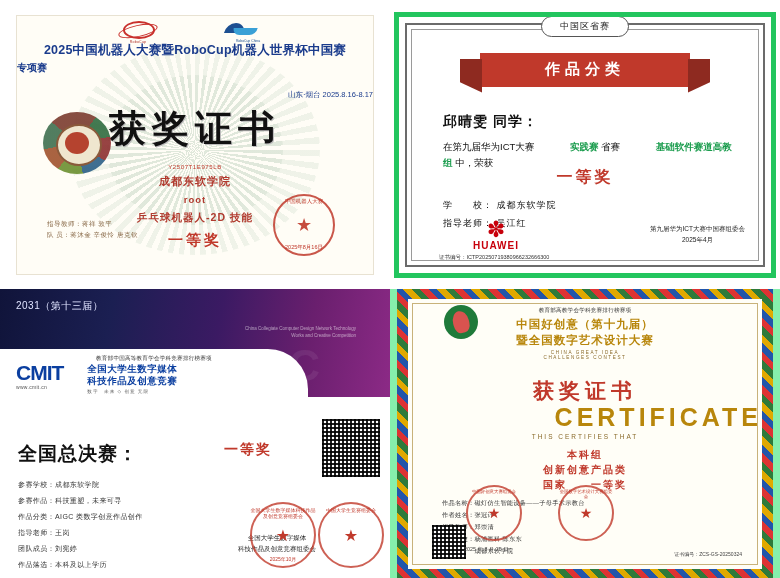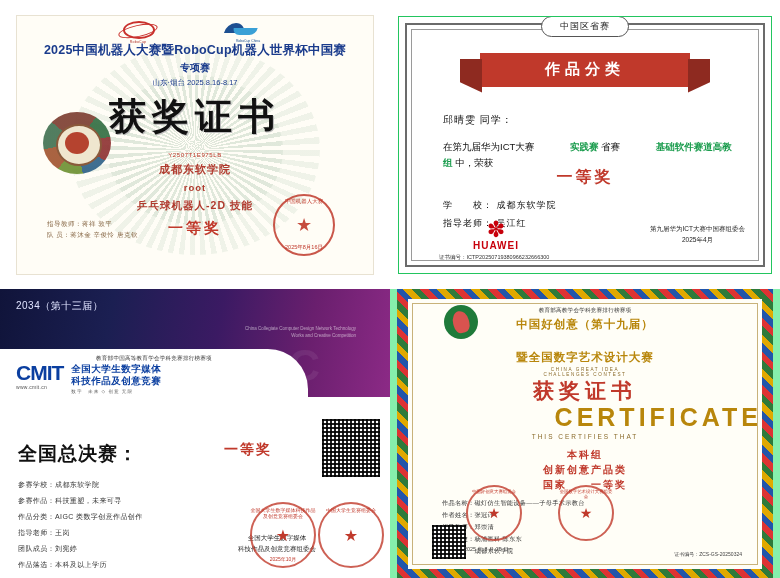--- a/index.html
+++ b/index.html
@@ -19,22 +19,22 @@
   .c1-logos{position:absolute;top:2px;left:0;width:100%;height:26px;display:flex;justify-content:center;gap:60px;align-items:center;}
   .c1-logo-a{width:46px;height:22px;position:relative;}
   .c1-logo-a .ring{position:absolute;left:8px;top:1px;width:28px;height:14px;border:2px solid #c9302c;border-radius:50%;}
   .c1-logo-a .ring2{position:absolute;left:3px;top:5px;width:38px;height:10px;border:1.5px solid #c9302c;border-radius:50%;transform:rotate(-12deg);}
   .c1-logo-a .txt{position:absolute;left:0;bottom:-2px;width:100%;text-align:center;font-size:3.6px;color:#b03028;letter-spacing:.2px;}
   .c1-logo-b{width:54px;height:22px;position:relative;}
   .c1-logo-b .sw{position:absolute;left:4px;top:3px;width:20px;height:10px;background:#1d4f91;border-radius:10px 10px 0 0;transform:skewX(-12deg);}
   .c1-logo-b .sw2{position:absolute;left:12px;top:8px;width:24px;height:7px;background:#3aa0d6;border-radius:0 0 12px 12px;transform:skewX(-12deg);}
   .c1-logo-b .txt{position:absolute;left:0;bottom:-1px;width:100%;text-align:center;font-size:3.4px;color:#1d4f91;}
   .c1-t1{position:relative;text-align:center;font-size:12.5px;font-weight:bold;color:#1a3b8c;margin-top:26px;letter-spacing:.2px;}
-  .c1-t2{position:relative;text-align:center;font-size:10px;font-weight:bold;color:#1a3b8c;margin-top:2px;}
-  .c1-t3{position:relative;text-align:center;font-size:7.5px;color:#1a3b8c;margin-top:3px;}
+  .c1-t2{position:relative;text-align:left;font-size:10px;font-weight:bold;color:#1a3b8c;margin-top:2px;}
+  .c1-t3{position:relative;text-align:right;font-size:7.5px;color:#1a3b8c;margin-top:15px;}
   .c1-big{position:relative;text-align:center;font-size:37px;font-weight:bold;color:#111;letter-spacing:6px;margin-top:4px;
         text-shadow:1px 1px 0 #bbb;}
   .c1-seal-l{position:absolute;left:26px;top:96px;width:68px;height:62px;}
   .c1-seal-l .o{position:absolute;left:0;top:0;width:68px;height:62px;border-radius:50%;
         background:conic-gradient(#7a3b2e 0 10%, #2f6b3f 10% 22%, #8c2f2f 22% 34%, #2b5f86 34% 47%, #6b8f2f 47% 60%, #a0522d 60% 72%, #3f6f4f 72% 86%, #7a3b2e 86% 100%);
         opacity:.9;}
   .c1-seal-l .i{position:absolute;left:13px;top:12px;width:42px;height:38px;border-radius:50%;background:#efe6cf;border:2px solid #8a5a3b;}
   .c1-seal-l .i2{position:absolute;left:22px;top:20px;width:24px;height:22px;border-radius:50%;background:#b5432f;}
   .c1-code{position:relative;text-align:center;font-size:6px;color:#c0392b;margin-top:10px;letter-spacing:.6px;}
   .c1-line{position:relative;text-align:center;font-size:11px;font-weight:bold;color:#b03a2e;margin-top:4px;letter-spacing:1px;}
@@ -43,52 +43,52 @@
   .c1-prize{position:relative;text-align:center;font-size:15px;font-weight:bold;color:#c0392b;margin-top:6px;letter-spacing:3px;}
   .c1-foot{position:absolute;left:30px;bottom:34px;font-size:6.5px;color:#8a6b4a;line-height:11px;letter-spacing:.5px;}
   .c1-stamp{position:absolute;right:38px;bottom:18px;width:62px;height:62px;}
   .c1-stamp .ring{position:absolute;inset:0;border:2px solid #c0392b;border-radius:50%;opacity:.85;}
   .c1-stamp .star{position:absolute;left:50%;top:50%;transform:translate(-50%,-50%);font-size:18px;color:#c0392b;opacity:.9;}
   .c1-stamp .arc{position:absolute;left:0;top:4px;width:100%;text-align:center;font-size:5.5px;color:#c0392b;}
   .c1-stamp .arcb{position:absolute;left:0;bottom:5px;width:100%;text-align:center;font-size:5.5px;color:#c0392b;}
 
   
   .c2{background:#ffffff;display:flex;align-items:center;justify-content:center;}
-  .c2-inner{position:relative;width:372px;height:256px;background:#fff;border:1px solid #22c55e;overflow:hidden;}
+  .c2-inner{position:relative;width:372px;height:256px;background:#fff;border:5px solid #22c55e;overflow:hidden;}
   .c2-frame{position:absolute;inset:6px;border:2px solid #6b6b6b;}
   .c2-frame:before{content:"";position:absolute;inset:4px;border:1px solid #9a9a9a;}
   .c2-tag{position:absolute;left:50%;top:-1px;transform:translateX(-50%);background:#fff;border:1.5px solid #555;border-radius:12px;
         padding:3px 18px;font-size:9px;color:#222;letter-spacing:1px;}
   .c2-banner{position:absolute;left:50%;top:36px;transform:translateX(-50%);width:210px;height:34px;background:#c0392b;
         display:flex;align-items:center;justify-content:center;color:#fff;font-size:15px;font-weight:bold;letter-spacing:5px;}
   .c2-banner:before,.c2-banner:after{content:"";position:absolute;top:6px;width:22px;height:34px;background:#8e2a20;z-index:-1;}
   .c2-banner:before{left:-20px;clip-path:polygon(0 0,100% 0,100% 100%,0 70%);}
   .c2-banner:after{right:-20px;clip-path:polygon(0 0,100% 0,100% 70%,0 100%);}
-  .c2-name{position:absolute;left:44px;top:96px;font-size:10px;color:#111;letter-spacing:1px;}
+  .c2-name{position:absolute;left:44px;top:96px;font-size:14px;color:#111;letter-spacing:1px;font-weight:bold;}
   .c2-body{position:absolute;left:44px;top:122px;width:290px;font-size:9.5px;color:#111;line-height:16px;}
   .c2-body .grn{color:#1a9c4d;font-weight:bold;padding-left:33px;}
   .c2-prize{position:absolute;left:0;top:150px;width:100%;text-align:center;font-size:16px;font-weight:bold;color:#c0392b;letter-spacing:3px;}
   .c2-school{position:absolute;left:44px;top:182px;font-size:9px;color:#111;letter-spacing:1px;}
   .c2-teacher{position:absolute;left:44px;top:200px;font-size:9px;color:#111;letter-spacing:1px;}
   .c2-hw{position:absolute;left:54px;bottom:22px;width:86px;text-align:center;}
   .c2-hw .flower{font-size:22px;color:#c7000b;line-height:20px;}
   .c2-hw .wd{font-size:10px;font-weight:bold;color:#c7000b;letter-spacing:1px;}
   .c2-right{position:absolute;right:26px;bottom:28px;text-align:center;font-size:6.5px;color:#222;line-height:11px;}
   .c2-code{position:absolute;left:40px;bottom:12px;font-size:5.5px;color:#333;}
 
   
   .c3{background:#ffffff;}
   .c3-top{position:absolute;left:0;top:0;width:100%;height:108px;
         background:linear-gradient(100deg,#10143a 0%,#1b1f52 28%,#3b1a63 55%,#6a1f6e 78%,#8c2a86 100%);overflow:hidden;}
   .c3-top .yr{position:absolute;left:16px;top:10px;font-size:10px;color:#dfe3ff;letter-spacing:.5px;}
   .c3-top .big{position:absolute;right:30px;top:2px;font-size:34px;font-weight:bold;color:rgba(255,255,255,.22);letter-spacing:2px;}
   .c3-top .en{position:absolute;right:34px;top:36px;font-size:4.5px;color:rgba(255,255,255,.55);text-align:right;line-height:7px;}
   .c3-top .ghost{position:absolute;right:66px;top:52px;font-size:44px;font-weight:bold;color:rgba(255,255,255,.07);letter-spacing:4px;}
   .c3-card{position:absolute;left:0;top:60px;width:308px;height:229px;background:#ffffff;border-radius:0 40px 0 0;}
-  .c3-logo{position:absolute;left:16px;top:14px;display:flex;align-items:flex-start;gap:8px;}
+  .c3-logo{position:absolute;left:16px;top:14px;display:flex;align-items:flex-start;gap:24px;}
   .c3-logo .cm{font-size:21px;font-weight:bold;color:#0b3fa0;letter-spacing:-1px;line-height:20px;}
   .c3-logo .sub{font-size:5px;color:#555;letter-spacing:.3px;margin-top:1px;}
   .c3-logo .rt{font-size:9.5px;font-weight:bold;color:#0b3fa0;line-height:12px;letter-spacing:.5px;}
   .c3-logo .rt2{font-size:9.5px;font-weight:bold;color:#0b3fa0;line-height:12px;letter-spacing:.5px;}
   .c3-logo .rt3{font-size:4.6px;color:#666;letter-spacing:1px;margin-top:2px;}
   .c3-ministry{position:absolute;left:96px;top:6px;font-size:5.6px;color:#333;letter-spacing:.2px;}
   .c3-title{position:absolute;left:18px;top:92px;font-size:19px;font-weight:bold;color:#111;letter-spacing:1px;}
   .c3-prize{position:absolute;left:224px;top:92px;font-size:14px;font-weight:bold;color:#c0392b;letter-spacing:2px;}
   .c3-rows{position:absolute;left:18px;top:128px;font-size:7px;color:#333;line-height:16px;letter-spacing:.4px;}
   .c3-qr{position:absolute;right:8px;top:128px;width:58px;height:58px;
@@ -109,21 +109,21 @@
   .c4-inner{position:relative;width:354px;height:270px;background:#fffef7;
         border:11px solid transparent;
         background-image:
           linear-gradient(#fffef7,#fffef7),
           repeating-linear-gradient(45deg,#2f7a3a 0 6px,#d33 6px 12px,#2255aa 12px 18px,#e0a800 18px 24px);
         background-origin:border-box;background-clip:content-box,border-box;overflow:hidden;}
   .c4-in2{position:absolute;inset:4px;border:1px solid #c8b27a;}
   .c4-head{position:absolute;left:0;top:8px;width:100%;text-align:center;}
   .c4-mini{font-size:5.6px;color:#333;letter-spacing:.2px;}
   .c4-l1{font-size:11.5px;font-weight:bold;color:#b8860b;letter-spacing:1px;margin-top:2px;}
-  .c4-l2{font-size:11.5px;font-weight:bold;color:#b8860b;letter-spacing:1px;margin-top:18px;}
+  .c4-l2{font-size:11.5px;font-weight:bold;color:#b8860b;letter-spacing:1px;margin-top:1px;}
   .c4-l3{font-size:4.6px;color:#8a6a2a;letter-spacing:1.6px;margin-top:2px;}
   .c4-l4{font-size:4.6px;color:#8a6a2a;letter-spacing:1.6px;}
   .c4-emb{position:absolute;left:36px;top:6px;width:34px;height:34px;}
   .c4-emb .c{position:absolute;inset:0;border-radius:50%;background:#1f7a3a;}
   .c4-emb .r{position:absolute;left:9px;top:6px;width:16px;height:22px;background:#d9534f;border-radius:50% 50% 40% 40%;transform:rotate(-14deg);}
   .c4-big1{position:absolute;left:0;top:78px;width:100%;text-align:center;font-size:21px;font-weight:bold;color:#c0392b;letter-spacing:5px;}
   .c4-big2{position:absolute;left:0;top:104px;width:100%;text-align:right;font-size:25px;font-weight:bold;color:#b8860b;letter-spacing:4px;}
   .c4-sub{position:absolute;left:0;top:134px;width:100%;text-align:center;font-size:6.5px;color:#8a6a2a;letter-spacing:2px;}
   .c4-mid{position:absolute;left:0;top:148px;width:100%;text-align:center;font-size:10px;font-weight:bold;color:#c0392b;letter-spacing:2px;line-height:15px;}
   .c4-rows{position:absolute;left:34px;top:198px;font-size:6.2px;color:#333;line-height:12px;letter-spacing:.3px;}
@@ -231,21 +231,21 @@
         <div>第九届华为ICT大赛中国赛组委会</div>
         <div>2025年4月</div>
       </div>
 
       <div class="c2-code">证书编号：ICTP20250719380966232666300</div>
     </div>
   </div>
 
   <div class="cell c3">
     <div class="c3-top">
-      <div class="yr">2034（第十三届）</div>
+      <div class="yr">2031（第十三届）</div>
       <div class="en">
         <div>China Collegiate Computer Design Network Technology</div>
         <div>Works and Creative Competition</div>
       </div>
       <div class="ghost">ITIC</div>
     </div>
 
     <div class="c3-card">
       <div class="c3-ministry">教育部中国高等教育学会学科竞赛排行榜赛项</div>
 

